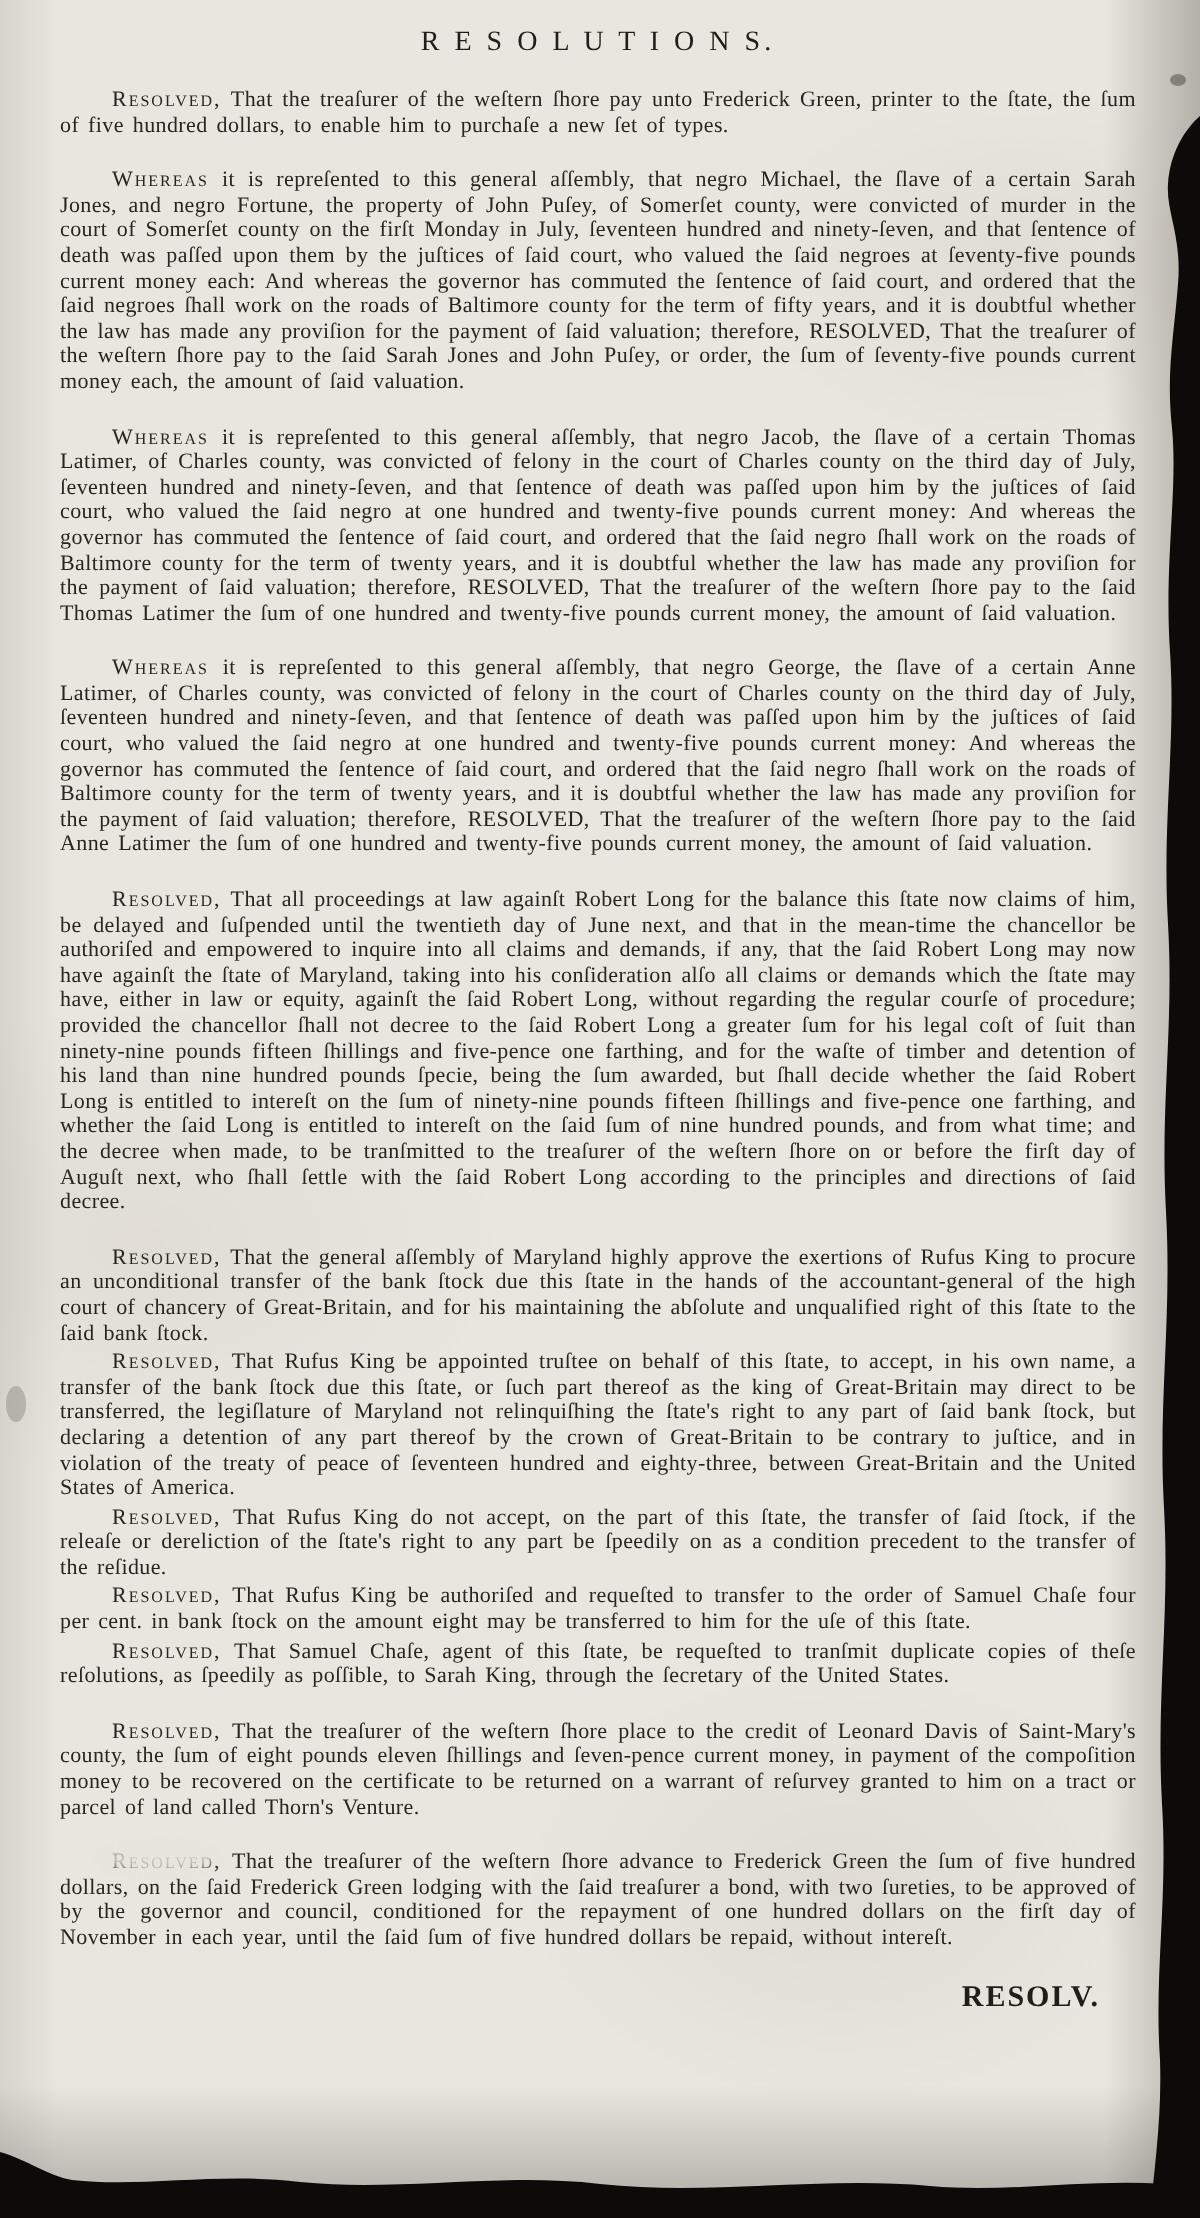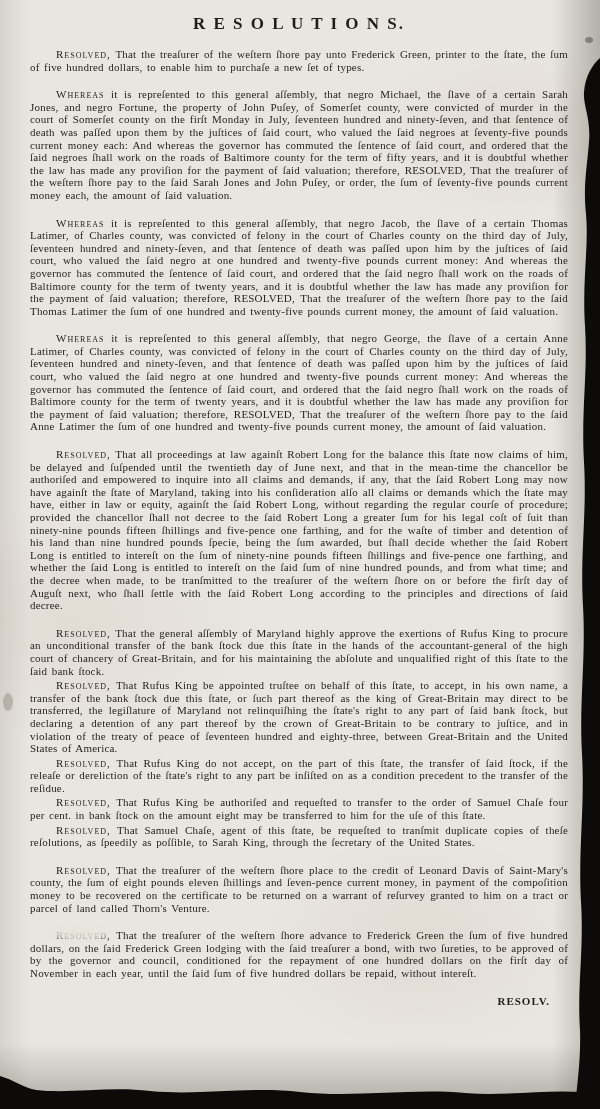--- a/index.html
+++ b/index.html
@@ -16,22 +16,22 @@
       linear-gradient(to right, rgba(60,55,45,0.10), rgba(0,0,0,0) 5%, rgba(0,0,0,0) 92%, rgba(40,35,30,0.28) 100%),
       linear-gradient(to bottom, rgba(0,0,0,0) 94%, rgba(30,25,20,0.30) 100%),
       #e9e6df;
   }
   .content{
     position:absolute;left:30px;top:10px;width:538px;
   }
   .doc-title{
     margin:4px 0 14px 0;
     text-align:center;
-    font-size:17px;
-    font-weight:bold;
+    font-size:14px;
+    font-weight:normal;
     letter-spacing:2px;
     color:#211d18;
     white-space:nowrap;
   }
   .para{
     position:relative;
     margin:0 0 15px 0;
     font-size:11px;
     line-height:12.6px;
     text-align:justify;
@@ -50,21 +50,21 @@
     left:20px;top:-2px;
     width:58px;height:13px;
     background:rgba(231,228,220,0.82);
     border-radius:45%;
     filter:blur(2px);
     pointer-events:none;
   }
   .catchword{
     margin:8px 18px 0 0;
     text-align:right;
-    font-size:11px;
+    font-size:15px;
     font-weight:bold;
     letter-spacing:1px;
     color:#211d18;
   }
   .scan-borders{
     position:absolute;left:0;top:0;width:600px;height:1109px;
     pointer-events:none;
   }
 </style>
 </head>
@@ -83,21 +83,21 @@
     <p class="para"><span class="lead">Whereas</span><span> it is repreſented to this general aſſembly, that negro Jacob, the ſlave of a certain Thomas Latimer, of Charles county, was convicted of felony in the court of Charles county on the third day of July, ſeventeen hundred and ninety-ſeven, and that ſentence of death was paſſed upon him by the juſtices of ſaid court, who valued the ſaid negro at one hundred and twenty-five pounds current money: And whereas the governor has commuted the ſentence of ſaid court, and ordered that the ſaid negro ſhall work on the roads of Baltimore county for the term of twenty years, and it is doubtful whether the law has made any proviſion for the payment of ſaid valuation; therefore, RESOLVED, That the treaſurer of the weſtern ſhore pay to the ſaid Thomas Latimer the ſum of one hundred and twenty-five pounds current money, the amount of ſaid valuation.</span></p>
 
     <p class="para"><span class="lead">Whereas</span><span> it is repreſented to this general aſſembly, that negro George, the ſlave of a certain Anne Latimer, of Charles county, was convicted of felony in the court of Charles county on the third day of July, ſeventeen hundred and ninety-ſeven, and that ſentence of death was paſſed upon him by the juſtices of ſaid court, who valued the ſaid negro at one hundred and twenty-five pounds current money: And whereas the governor has commuted the ſentence of ſaid court, and ordered that the ſaid negro ſhall work on the roads of Baltimore county for the term of twenty years, and it is doubtful whether the law has made any proviſion for the payment of ſaid valuation; therefore, RESOLVED, That the treaſurer of the weſtern ſhore pay to the ſaid Anne Latimer the ſum of one hundred and twenty-five pounds current money, the amount of ſaid valuation.</span></p>
 
     <p class="para"><span class="lead">Resolved,</span><span> That all proceedings at law againſt Robert Long for the balance this ſtate now claims of him, be delayed and ſuſpended until the twentieth day of June next, and that in the mean-time the chancellor be authoriſed and empowered to inquire into all claims and demands, if any, that the ſaid Robert Long may now have againſt the ſtate of Maryland, taking into his conſideration alſo all claims or demands which the ſtate may have, either in law or equity, againſt the ſaid Robert Long, without regarding the regular courſe of procedure; provided the chancellor ſhall not decree to the ſaid Robert Long a greater ſum for his legal coſt of ſuit than ninety-nine pounds fifteen ſhillings and five-pence one farthing, and for the waſte of timber and detention of his land than nine hundred pounds ſpecie, being the ſum awarded, but ſhall decide whether the ſaid Robert Long is entitled to intereſt on the ſum of ninety-nine pounds fifteen ſhillings and five-pence one farthing, and whether the ſaid Long is entitled to intereſt on the ſaid ſum of nine hundred pounds, and from what time; and the decree when made, to be tranſmitted to the treaſurer of the weſtern ſhore on or before the firſt day of Auguſt next, who ſhall ſettle with the ſaid Robert Long according to the principles and directions of ſaid decree.</span></p>
 
     <p class="para tight"><span class="lead">Resolved,</span><span> That the general aſſembly of Maryland highly approve the exertions of Rufus King to procure an unconditional transfer of the bank ſtock due this ſtate in the hands of the accountant-general of the high court of chancery of Great-Britain, and for his maintaining the abſolute and unqualified right of this ſtate to the ſaid bank ſtock.</span></p>
 
     <p class="para tight"><span class="lead">Resolved,</span><span> That Rufus King be appointed truſtee on behalf of this ſtate, to accept, in his own name, a transfer of the bank ſtock due this ſtate, or ſuch part thereof as the king of Great-Britain may direct to be transferred, the legiſlature of Maryland not relinquiſhing the ſtate's right to any part of ſaid bank ſtock, but declaring a detention of any part thereof by the crown of Great-Britain to be contrary to juſtice, and in violation of the treaty of peace of ſeventeen hundred and eighty-three, between Great-Britain and the United States of America.</span></p>
 
-    <p class="para tight"><span class="lead">Resolved,</span><span> That Rufus King do not accept, on the part of this ſtate, the transfer of ſaid ſtock, if the releaſe or dereliction of the ſtate's right to any part be inſiſted on as a condition precedent to the transfer of the reſidue.</span></p>
+    <p class="para tight"><span class="lead">Resolved,</span><span> That Rufus King do not accept, on the part of this ſtate, the transfer of ſaid ſtock, if the releaſe or dereliction of the ſtate's right to any part be ſpeedily on as a condition precedent to the transfer of the reſidue.</span></p>
 
     <p class="para tight"><span class="lead">Resolved,</span><span> That Rufus King be authoriſed and requeſted to transfer to the order of Samuel Chaſe four per cent. in bank ſtock on the amount eight may be transferred to him for the uſe of this ſtate.</span></p>
 
     <p class="para"><span class="lead">Resolved,</span><span> That Samuel Chaſe, agent of this ſtate, be requeſted to tranſmit duplicate copies of theſe reſolutions, as ſpeedily as poſſible, to Sarah King, through the ſecretary of the United States.</span></p>
 
     <p class="para"><span class="lead">Resolved,</span><span> That the treaſurer of the weſtern ſhore place to the credit of Leonard Davis of Saint-Mary's county, the ſum of eight pounds eleven ſhillings and ſeven-pence current money, in payment of the compoſition money to be recovered on the certificate to be returned on a warrant of reſurvey granted to him on a tract or parcel of land called Thorn's Venture.</span></p>
 
     <p class="para"><span class="lead">Resolved,</span><span> That the treaſurer of the weſtern ſhore advance to Frederick Green the ſum of five hundred dollars, on the ſaid Frederick Green lodging with the ſaid treaſurer a bond, with two ſureties, to be approved of by the governor and council, conditioned for the repayment of one hundred dollars on the firſt day of November in each year, until the ſaid ſum of five hundred dollars be repaid, without intereſt.</span><span class="stain"></span></p>
 
     <p class="catchword">RESOLV.</p>

